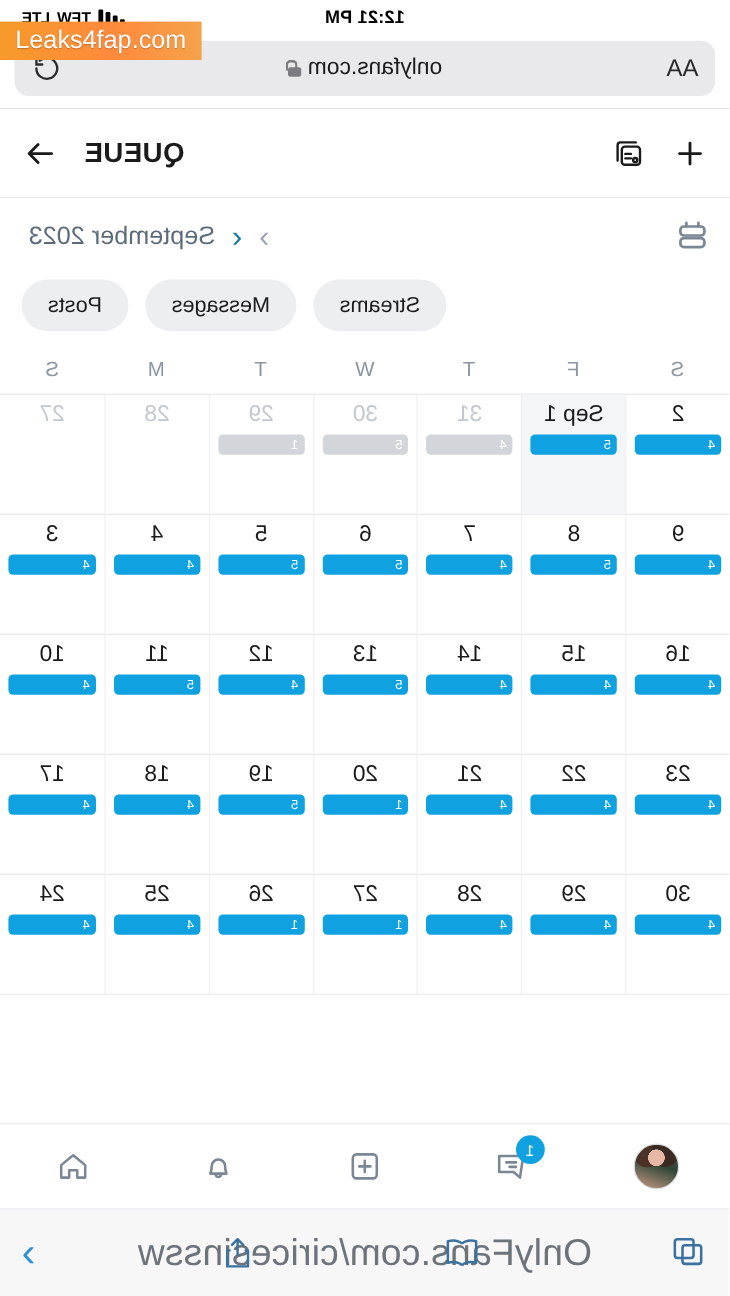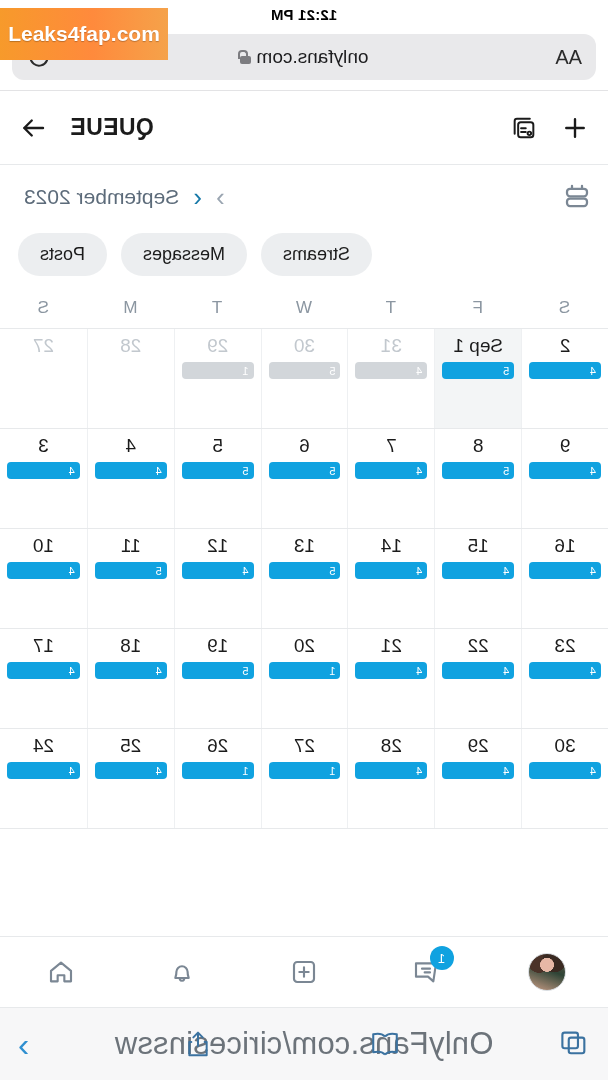--- a/index.html
+++ b/index.html
@@ -172,25 +172,25 @@
   .toolbar-icons {
     position: absolute; left: 0; right: 0; top: 0; bottom: 0;
     display: flex; align-items: center; justify-content: space-between;
     padding: 0 18px; color: #3b72a0;
   }
   .tb { color: #3b72a0; display:flex; align-items:center; }
   .tb.chev { color:#2f8fd0; font-size: 34px; }
 
   
   .watermark {
-    position: absolute; left: 0; top: 8px;
-    width: 168px; height: 52px;
+    position: absolute; left: 0; top: 18px;
+    width: 168px; height: 32px;
     background: linear-gradient(90deg, #f79a2b 0%, #ff8a3c 55%, #f5a24a 100%);
     display: flex; align-items: center; justify-content: center;
-    color: #ffffff; font-size: 21px; font-weight: bold;
+    color: #ffffff; font-size: 21px; font-weight: normal;
     text-shadow: 0 1px 1px rgba(0,0,0,.25);
     z-index: 50;
   }
 </style>
 </head>
 <body>
 
 <div id="mirror">
 
   <div class="statusbar">

